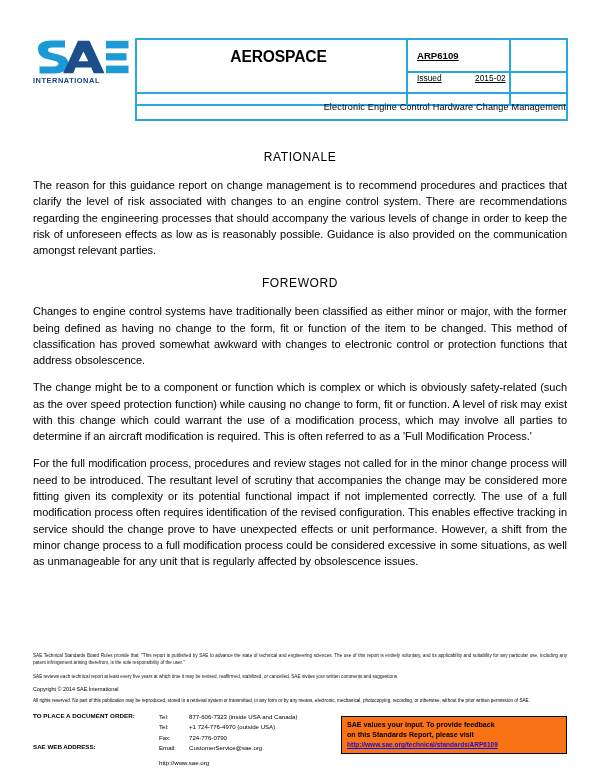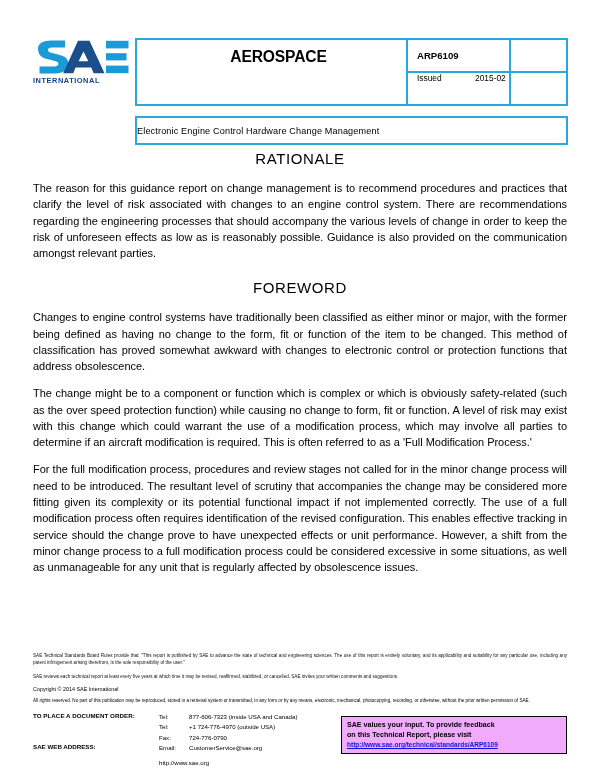--- a/index.html
+++ b/index.html
@@ -72,20 +72,21 @@
     white-space: nowrap;
   }
   .right-stack {
     flex: 1 1 auto;
     display: flex;
     flex-direction: column;
   }
   .rs-row {
     display: flex;
     height: 31px;
+    text-decoration: underline;
   }
   .rs-row-first {
     border-bottom: 2px solid #29a8e0;
   }
   .cell-docnum {
     flex: 1 1 auto;
     display: flex;
     align-items: center;
     padding-left: 9px;
     border-right: 2px solid #29a8e0;
@@ -104,44 +105,44 @@
   }
   .cell-issued .issued-label { flex: 0 0 58px; }
   .cell-issued .issued-date { }
   .cell-blank2 {
     flex: 0 0 55px;
   }
 
   .subject-row {
     position: absolute;
     left: 135px;
-    top: 116px;
+    top: 92px;
     width: 433px;
     height: 29px;
     border: 2px solid #29a8e0;
     box-sizing: border-box;
     display: flex;
     align-items: center;
-    justify-content: flex-start;
+    justify-content: flex-end;
   }
   .subject-row span {
     font-size: 9.1px;
     letter-spacing: 0.15px;
   }
 
   
   .body-block {
     position: absolute;
     left: 33px;
     top: 150px;
     width: 534px;
   }
   .sec-head {
     text-align: center;
-    font-size: 15px;
+    font-size: 12px;
     letter-spacing: 0.6px;
     margin: 0 0 13px 0;
   }
   .sec-head.second { margin-top: 18px; }
   p.para {
     margin: 0 0 11px 0;
     font-size: 11px;
     line-height: 1.48;
     text-align: justify;
     letter-spacing: -0.02px;
@@ -212,21 +213,21 @@
   }
 
   .feedback {
     position: absolute;
     left: 341px;
     top: 716px;
     width: 226px;
     border: 1.4px solid #000;
     box-sizing: border-box;
     padding: 3px 5px 4px 5px;
-    background: #f0abfc;
+    background: #f97316;
     z-index: 5;
   }
   .feedback div {
     font-size: 7.1px;
     line-height: 1.42;
     font-weight: bold;
   }
   .feedback .fb-link {
     color: #1111dd;
     text-decoration: underline;
@@ -342,17 +343,17 @@
           <span class="c-val">CustomerService@sae.org</span>
         </div>
         <div class="weburl">http://www.sae.org</div>
       </div>
     </div>
   </div>
 
 
   <div class="feedback">
     <div>SAE values your input. To provide feedback</div>
-    <div>on this Technical Report, please visit</div>
+    <div>on this Standards Report, please visit</div>
     <div class="fb-link">http://www.sae.org/technical/standards/ARP6109</div>
   </div>
 
 </div>
 
 </body></html>

